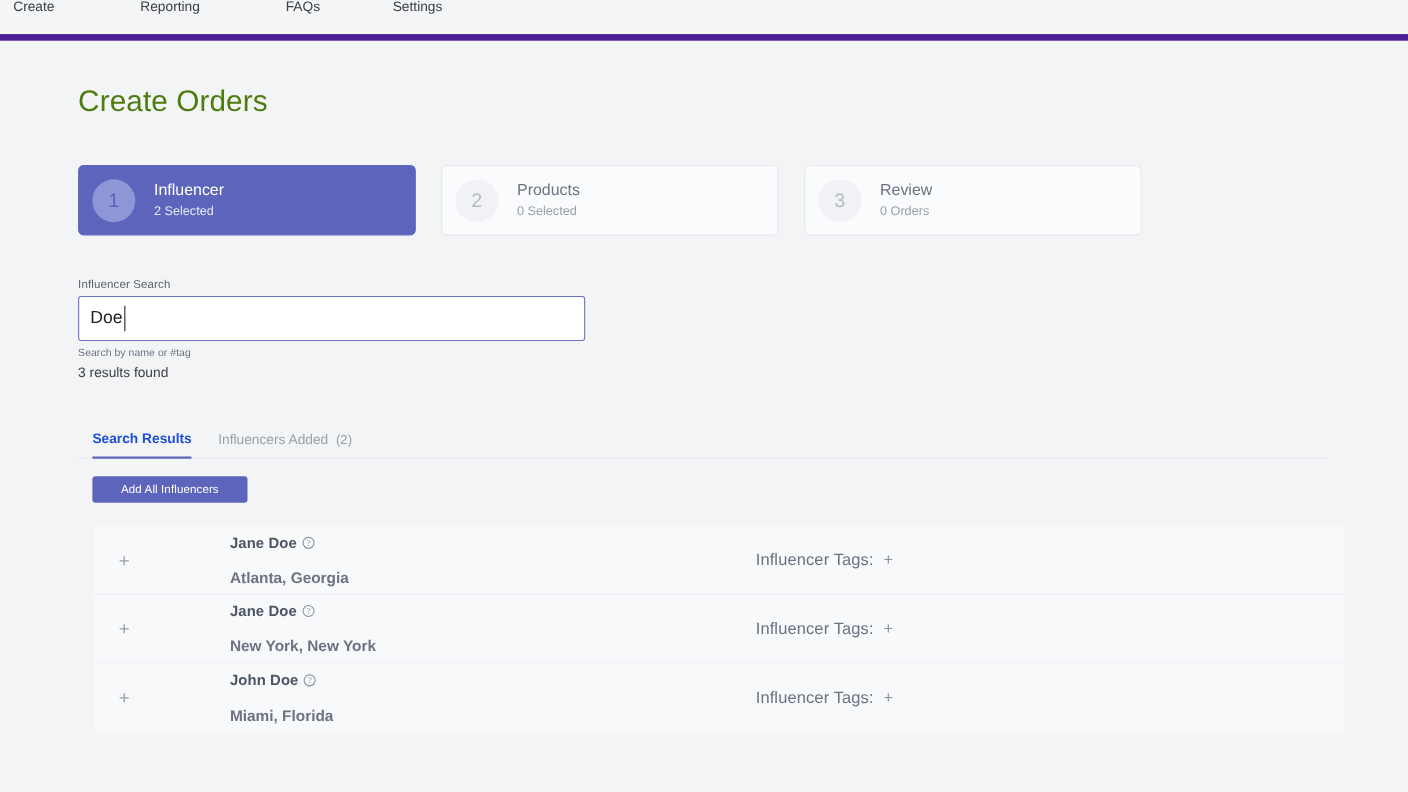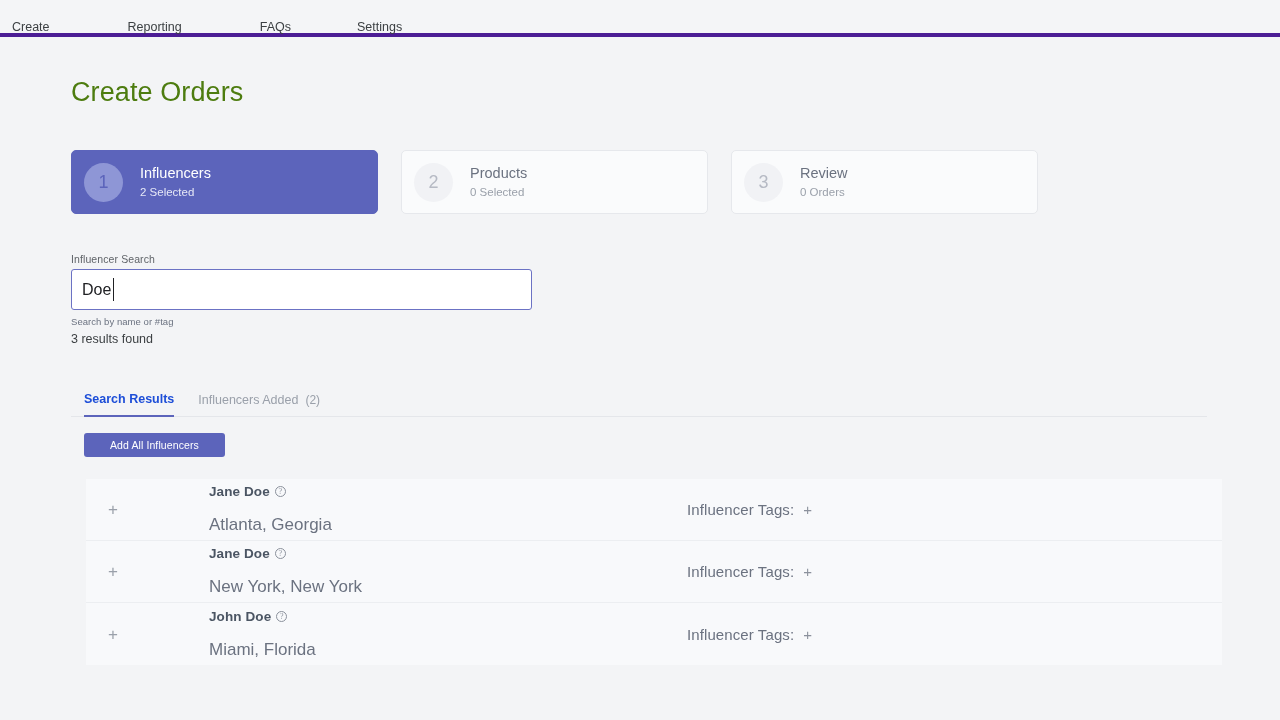--- a/index.html
+++ b/index.html
@@ -14,23 +14,23 @@
     background: #f3f4f6;
     font-family: "Liberation Sans", sans-serif;
     color: #374151;
     -webkit-font-smoothing: antialiased;
   }
 
   
   .navbar {
     height: 37px;
     background: #f4f5f7;
-    border-bottom: 4px solid #4c1d95;
-    display: flex;
-    align-items: flex-end;
+    border-bottom: 6px solid #4c1d95;
+    display: flex;
+    align-items: flex-start;
     padding-left: 12px;
   }
   .nav-item {
     font-size: 12.5px;
     color: #3c4043;
     line-height: 1;
     cursor: pointer;
     white-space: nowrap;
   }
   .nav-item.pos1 { margin-left: 0; }
@@ -255,23 +255,24 @@
     margin-left: 5px;
     font-size: 8px;
     line-height: 9px;
     text-align: center;
     color: #8b919c;
     cursor: pointer;
     flex: 0 0 auto;
     font-family: "Liberation Serif", serif;
   }
   .row-loc {
-    font-size: 17px;
+    font-size: 14px;
     color: #6b7280;
     margin-top: 16px;
+    font-weight: bold;
   }
   .row-tags {
     position: absolute;
     left: 601px;
     display: flex;
     align-items: center;
   }
   .row-tags-label {
     font-size: 15px;
     color: #6b7280;
@@ -301,21 +302,21 @@
 <div class="page">
 
   <h1 class="page-title">Create Orders</h1>
 
   
   <div class="steps">
 
     <div class="step active">
       <div class="step-circle">1</div>
       <div class="step-text">
-        <div class="step-name">Influencers</div>
+        <div class="step-name">Influencer</div>
         <div class="step-sub">2 Selected</div>
       </div>
     </div>
 
     <div class="step">
       <div class="step-circle">2</div>
       <div class="step-text">
         <div class="step-name">Products</div>
         <div class="step-sub">0 Selected</div>
       </div>

